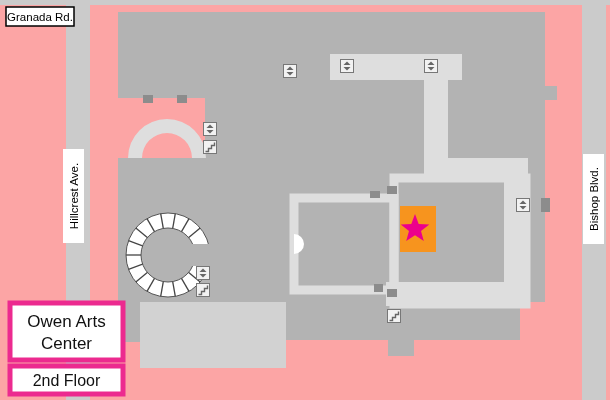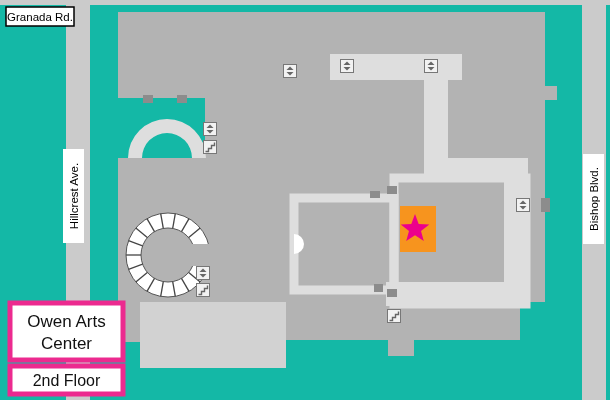--- a/index.html
+++ b/index.html
@@ -1,16 +1,16 @@
 <!DOCTYPE html>
 <html><head>
 <meta charset="utf-8">
 <style>
   html,body{margin:0;padding:0;background:#ffffff;}
-  .stage{position:relative;width:610px;height:400px;overflow:hidden;background:#14b8a6;
+  .stage{position:relative;width:610px;height:400px;overflow:hidden;background:#fca5a5;
          font-family:"Liberation Sans",sans-serif;}
   svg{position:absolute;left:0;top:0;display:block;}
   .street{fill:#cbcbcb;}
   .bld{fill:#b3b3b3;}
   .light2{fill:#d2d2d2;}
   .cor{fill:#dedede;}
   .roomwall{fill:none;stroke:#dedede;stroke-width:9;}
   .stub{fill:#8c8c8c;}
   .lbl{font-family:"Liberation Sans",sans-serif;font-size:11.5px;fill:#000;}
   .legendtext{font-family:"Liberation Sans",sans-serif;font-size:17px;fill:#111;}

